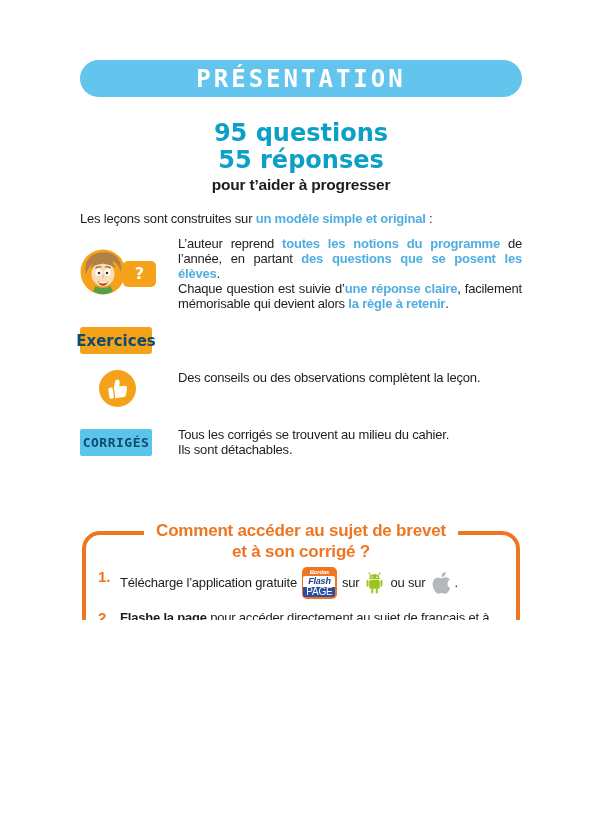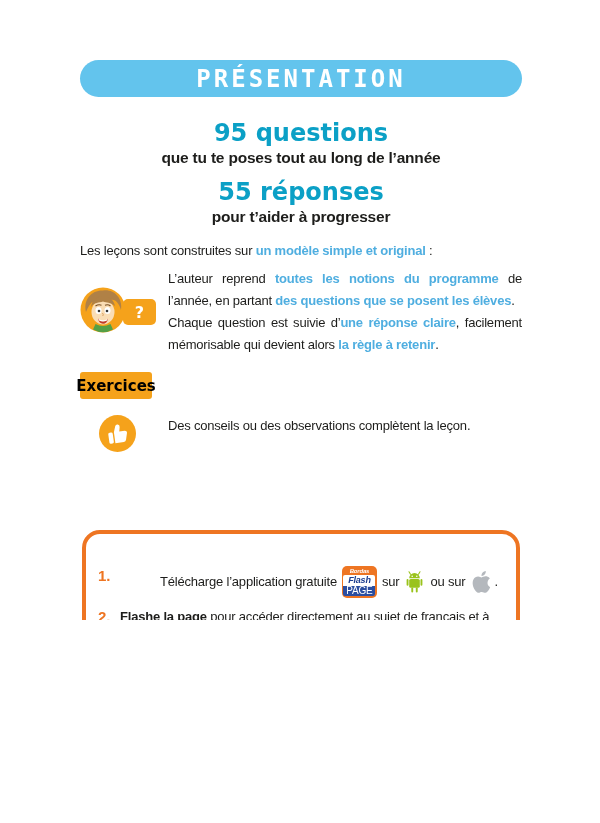--- a/index.html
+++ b/index.html
@@ -27,43 +27,43 @@
   .para{margin:22px 0 0;font-size:13px;letter-spacing:-0.2px;line-height:19.5px;text-align:justify;}
   .lead{margin:16px 0 0;font-size:13px;letter-spacing:-0.2px;line-height:18px;}
   .hl{color:var(--highlight-blue);font-weight:bold;}
   .b{font-weight:bold;}
 
   .features{margin-top:8px;}
   .feature{display:flex;margin-bottom:16px;}
   .feature.center-icon .icon-col{align-self:center;}
   .icon-col{width:88px;flex:none;display:flex;align-items:center;}
   .icon-col.centered{justify-content:center;padding-right:14px;}
-  .ftext{flex:1;font-size:13px;letter-spacing:-0.2px;line-height:22px;text-align:justify;}
+  .ftext{flex:1;font-size:13px;letter-spacing:-0.2px;line-height:15px;text-align:justify;margin-left:10px;}
 
   .bubble{display:inline-flex;align-items:center;justify-content:center;width:33px;height:26px;
           margin-left:-3px;background:var(--badge-orange);border-radius:5px;color:#fff;
           font-weight:bold;font-size:16px;font-family:"DejaVu Sans",sans-serif;}
   .badge{display:inline-flex;align-items:center;justify-content:center;height:27px;width:72px;
-         color:#000000;font-weight:bold;}
+         color:#0c4a6e;font-weight:bold;}
   .badge.orange{background:var(--badge-orange);border-radius:3px;font-size:15px;
          font-family:"DejaVu Sans",sans-serif;}
   .badge.blue{background:var(--corriges-blue);border-radius:2px;font-size:13px;
          font-family:"DejaVu Sans Mono",monospace;letter-spacing:0.5px;}
 
   .brevet-box{position:relative;margin:74px 0 0 2px;width:438px;
               border:4px solid var(--deep-orange);border-radius:18px;}
   .box-title{position:absolute;top:-15px;left:50%;transform:translateX(-50%);
              background:#fff;padding:0 12px;text-align:center;width:max-content;}
   .box-title-line{font-size:17px;line-height:21px;font-weight:bold;color:var(--deep-orange);
              letter-spacing:-0.2px;}
   .steps{padding:32px 16px 12px 12px;}
   .step{display:flex;margin-bottom:9px;font-size:13px;letter-spacing:-0.2px;line-height:19px;}
   .step-num{color:var(--deep-orange);font-weight:bold;width:22px;flex:none;font-size:15px;}
   .step-body{flex:1;}
-  .step-body.inline{display:flex;align-items:center;flex-wrap:wrap;gap:5px;margin-left:40px;}
+  .step-body.inline{display:flex;align-items:center;flex-wrap:wrap;gap:5px;}
   .step-body.inline .dot{margin-left:-3px;}
 
   .flash-logo{display:inline-block;width:35px;background:var(--deep-orange);
               border-radius:5px;padding:1px 0 0;line-height:0;text-align:center;}
   .fl-brand{display:block;color:#fff;font-size:6px;line-height:8px;font-style:italic;font-weight:bold;}
   .fl-flash{display:block;background:#fff;color:#1D3E8F;font-size:9px;line-height:11px;
             font-weight:bold;font-style:italic;margin:0 1.5px;border-radius:2px 2px 0 0;}
   .fl-page{display:block;background:var(--flash-blue);color:#fff;font-size:10px;line-height:10px;
             font-weight:normal;margin:0 1.5px 1.5px;border-radius:0 0 2px 2px;}
   .os-icon{display:inline-flex;line-height:0;}
@@ -73,21 +73,20 @@
 
 <div class="page">
   <div class="content">
 
     <div class="banner">
       <span>PRÉSENTATION</span>
     </div>
 
     <div class="intro">
       <div class="q-title">95 questions</div>
-      <div class="q-sub">que tu te poses tout au long de l’année</div>
       <div class="q-title">55 réponses</div>
       <div class="q-sub">pour t’aider à progresser</div>
     </div>
 
 
     <p class="lead"><span>Les leçons sont construites sur </span><span class="hl">un modèle simple et original</span><span> :</span></p>
 
     <div class="features">
 
       <div class="feature">
@@ -129,24 +128,34 @@
               <g transform="rotate(-8 19 19)">
                 <rect x="9.5" y="17" width="4.6" height="11.5" rx="1.6" fill="#fff"></rect>
                 <path d="M15.5 28.5 h8.8 a2.6 2.6 0 0 0 2.5 -1.9 l1.9 -6.7 a2.1 2.1 0 0 0 -2 -2.7 h-5.6 l1 -4.6 a2.3 2.3 0 0 0 -4.4 -1.3 l-2.2 6 v11.2 z" fill="#fff"></path>
               </g>
             </svg>
           </span>
         </div>
         <div class="ftext"><span>Des conseils ou des observations complètent la leçon.</span></div>
       </div>
 
+      <div class="feature">
+        <div class="icon-col">
+          <span class="badge blue">CORRIGÉS</span>
+        </div>
+        <div class="ftext"><span>Tous les corrigés se trouvent au milieu du cahier.</span><br><span>Ils sont détachables.</span></div>
+      </div>
 
     </div>
 
     <div class="brevet-box">
+      <div class="box-title">
+        <div class="box-title-line">Comment accéder au sujet de brevet</div>
+        <div class="box-title-line">et à son corrigé ?</div>
+      </div>
       <div class="steps">
 
         <div class="step">
           <span class="step-num">1.</span>
           <span class="step-body inline">
             <span>Télécharge l’application gratuite</span>
             <span class="flash-logo">
               <span class="fl-brand">Bordas</span>
               <span class="fl-flash">Flash</span>
               <span class="fl-page">PAGE</span>

